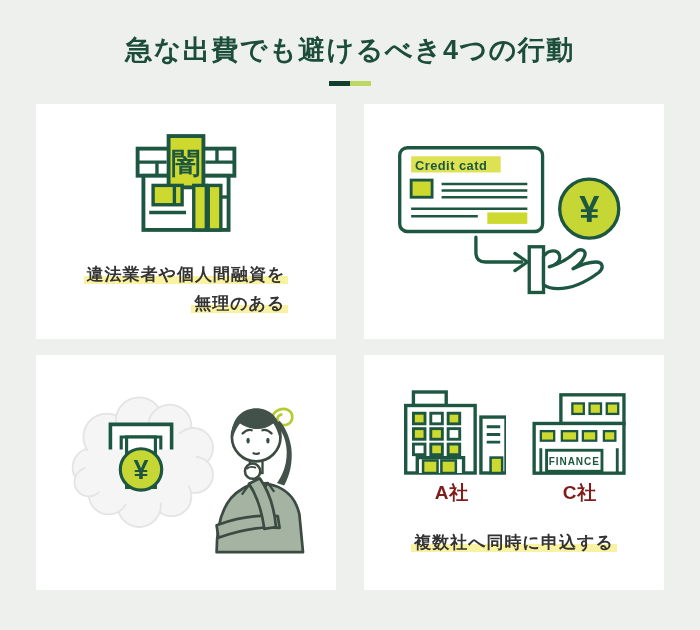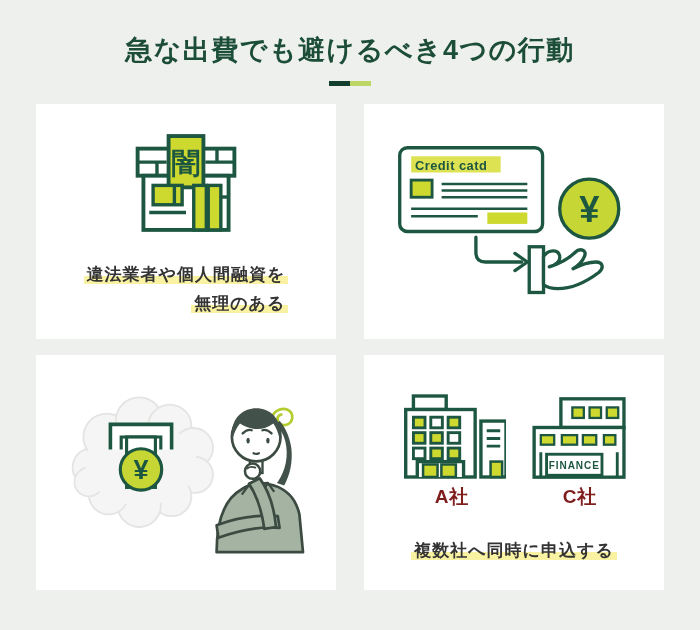--- a/index.html
+++ b/index.html
@@ -35,21 +35,21 @@
   }
   .caption {
     font-size:17px; font-weight:bold; color:#333333;
     text-align:right; line-height:1.7; letter-spacing:1px;
     margin-bottom:20px;
   }
   .caption .hl {
     background-image:linear-gradient(to top,#f9f2a2 42%,rgba(0,0,0,0) 42%);
     padding:0 3px;
   }
-  .caption.single { margin-bottom:24px; }
+  .caption.single { margin-bottom:32px; }
 
   svg text {
     font-family:"Liberation Sans","DejaVu Sans",sans-serif;
     font-weight:bold;
   }
 
   .bldg-row { display:flex; align-items:flex-end; gap:24px; margin-top:10px; }
   .bldg { display:flex; flex-direction:column; align-items:center; }
   .bldg-label {
     margin-top:3px; font-size:19px; font-weight:bold; color:#7f1d1d;

